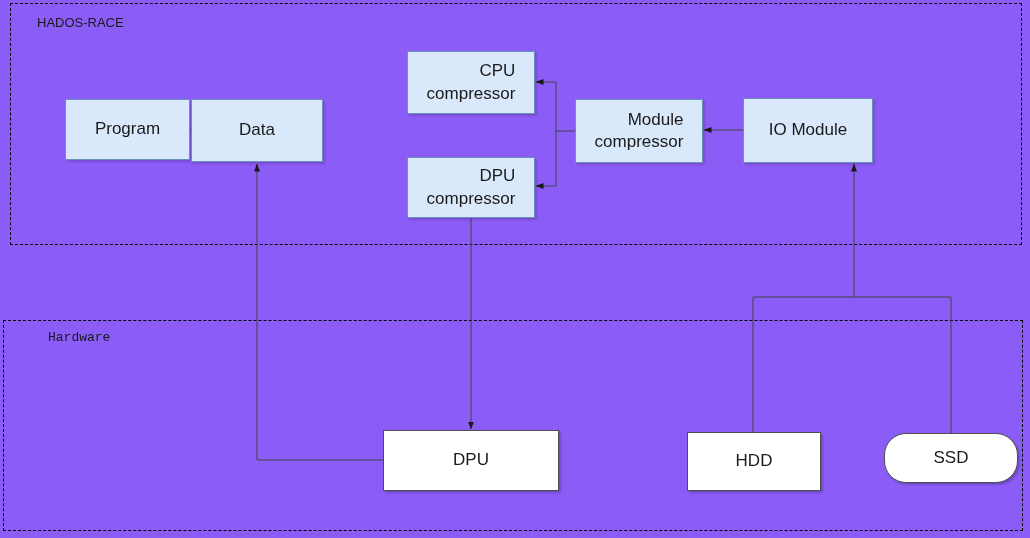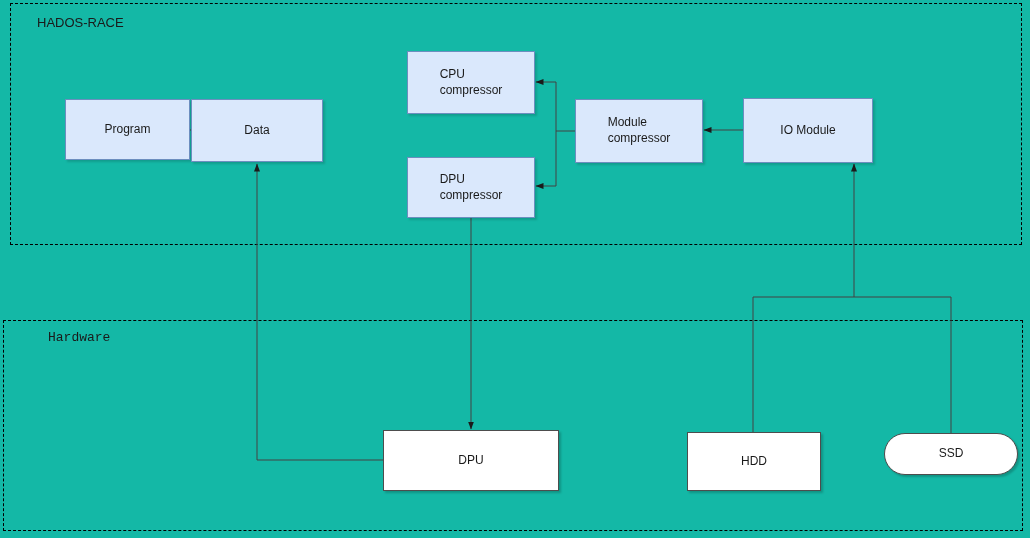--- a/index.html
+++ b/index.html
@@ -1,20 +1,20 @@
 <!DOCTYPE html>
 <html><head>
 <meta charset="utf-8">
 <style>
   html, body { margin: 0; padding: 0; background: #ffffff; }
   .canvas {
     position: relative;
     width: 1030px;
     height: 538px;
-    background: #14b8a6;
+    background: #8b5cf6;
     font-family: "Liberation Sans", sans-serif;
     overflow: hidden;
   }
   .group {
     position: absolute;
     border: 1px dashed #000000;
     box-sizing: border-box;
     background: transparent;
   }
   .group-label {
@@ -22,22 +22,22 @@
     font-size: 13px;
     color: #1a1a1a;
     white-space: nowrap;
   }
   .node {
     position: absolute;
     box-sizing: border-box;
     display: flex;
     align-items: center;
     justify-content: center;
-    text-align: left;
-    font-size: 12px;
+    text-align: right;
+    font-size: 17px;
     line-height: 1.3;
     color: #1a1a1a;
     white-space: pre-line;
   }
   .node.blue {
     background: #dae8fc;
     border: 1px solid #6c8ebf;
     box-shadow: 2px 2px 2px rgba(0,0,0,0.15);
   }
   .node.plain {
@@ -106,15 +106,15 @@
 
   <div class="node blue" style="left:575px; top:99px; width:128px; height:64px;">Module
 compressor</div>
 
   <div class="node blue" style="left:743px; top:98px; width:130px; height:65px;">IO Module</div>
 
   <div class="node plain" style="left:383px; top:430px; width:176px; height:61px;">DPU</div>
 
   <div class="node plain" style="left:687px; top:432px; width:134px; height:59px;">HDD</div>
 
-  <div class="node plain" style="left:884px; top:433px; width:134px; height:42px;border-radius:22px;">SSD</div>
+  <div class="node plain" style="left:884px; top:433px; width:134px; height:50px;border-radius:22px;">SSD</div>
 
 </div>
 
 </body></html>

